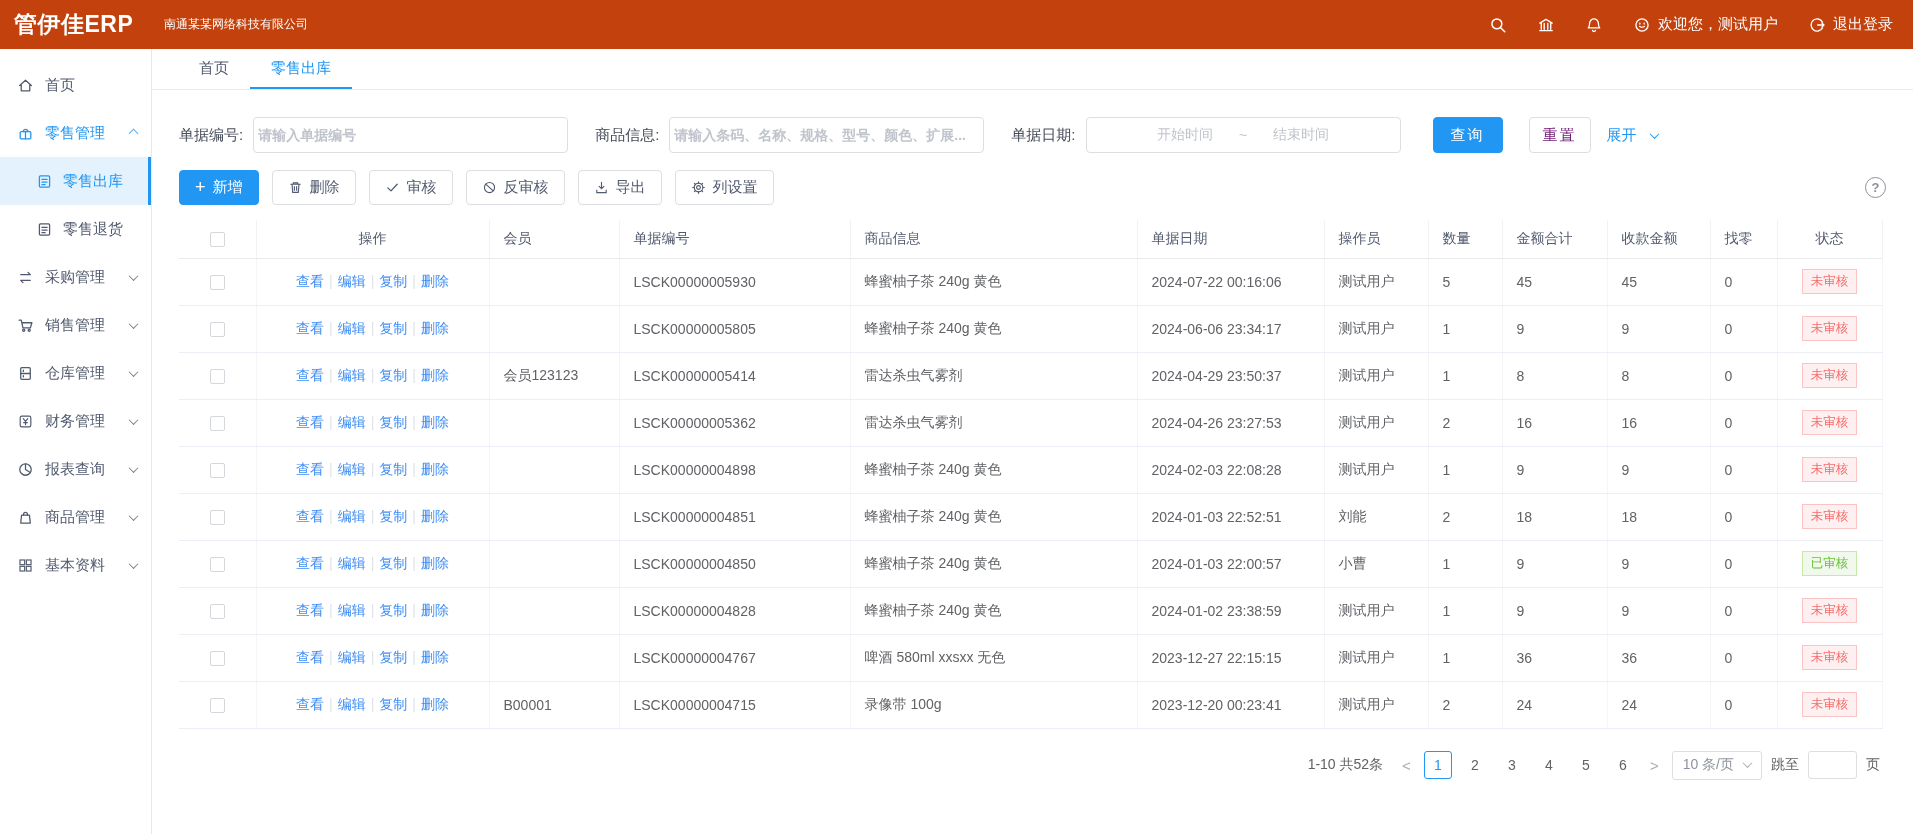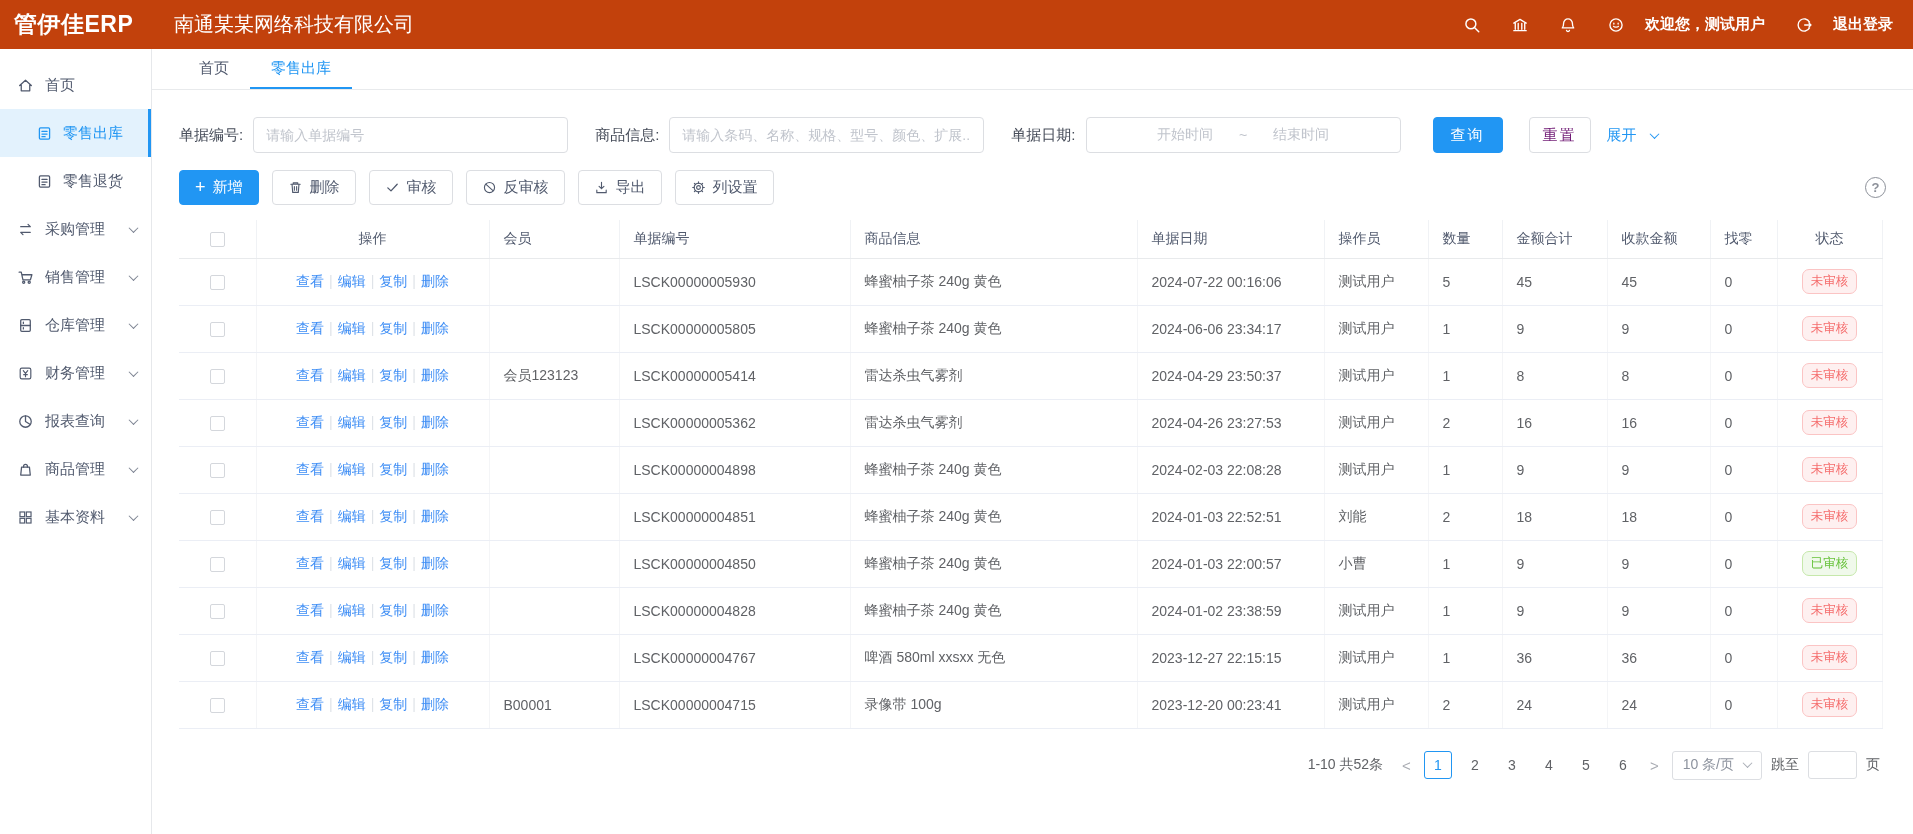--- a/index.html
+++ b/index.html
@@ -4,25 +4,25 @@
 <style>
   * { box-sizing: border-box; margin: 0; padding: 0; }
   body {
     width: 1913px; height: 834px; overflow: hidden;
     font-family: "Liberation Sans", "DejaVu Sans", sans-serif;
     background: #fff; color: #515a6e;
   }
   
   .header { height: 49px; background: #c2410c; display: flex; align-items: center; color: #fff; }
   .logo { width: 152px; flex-shrink: 0; padding-left: 14px; font-size: 23px; font-weight: bold; letter-spacing: .5px; }
-  .company { font-size: 20px; margin-left: 22px; }
+  .company { font-size: 12px; margin-left: 12px; }
   .header-right { margin-left: auto; display: flex; align-items: center; gap: 30px; padding-right: 20px; font-size: 15px; }
   .hicon { display: flex; align-items: center; cursor: pointer; }
   .hicon svg { width: 18px; height: 18px; display: block; }
-  .hgroup { display: flex; align-items: center; gap: 20px; cursor: pointer; font-weight: bold; }
+  .hgroup { display: flex; align-items: center; gap: 7px; cursor: pointer; }
   
   .page-body { display: flex; height: 785px; }
   .sidebar { width: 152px; flex-shrink: 0; border-right: 1px solid #e6e8eb; padding-top: 12px; }
   .side-item { height: 48px; display: flex; align-items: center; padding: 0 14px 0 17px; font-size: 15px; color: #515a6e; cursor: pointer; }
   .side-item .slabel { margin-left: 11px; }
   .side-item.primary { color: #2196f3; }
   .side-sub { height: 48px; display: flex; align-items: center; padding-left: 36px; font-size: 15px; color: #515a6e; cursor: pointer; }
   .side-sub .slabel { margin-left: 10px; }
   .side-sub.active { background: #e3f2fd; color: #2196f3; border-right: 3px solid #2196f3; }
   .sicon { display: flex; } .sicon svg { width: 17px; height: 17px; display: block; }
@@ -30,21 +30,21 @@
   .sarrow.down { transform: rotate(45deg) translate(-1px,-1px); }
   .sarrow.up { transform: rotate(-135deg); }
   .main { flex: 1; min-width: 0; display: flex; flex-direction: column; }
   
   .tabbar { height: 41px; border-bottom: 1px solid #e8eaec; display: flex; align-items: stretch; padding-left: 26px; }
   .tab { padding: 0 21px; display: flex; align-items: center; font-size: 15px; color: #515a6e; cursor: pointer; border-bottom: 2px solid transparent; }
   .tab.active { color: #2196f3; border-bottom-color: #2196f3; }
   
   .filters { display: flex; align-items: center; margin: 27px 0 0 27px; font-size: 15px; color: #464c59; }
   .flabel { margin-right: 10px; white-space: nowrap; }
-  .finput { height: 36px; border: 1px solid #dcdee2; border-radius: 4px; font-size: 14px; color: #515a6e; padding: 0 12px; outline: none; font-family: inherit; }
+  .finput { height: 36px; border: 1px solid #dcdee2; border-radius: 4px; font-size: 14px; color: #515a6e; padding: 0 4px; outline: none; font-family: inherit; font-weight: bold; }
   .finput::placeholder { color: #c0c4cc; }
   .w315 { width: 315px; }
   .daterange { width: 315px; height: 36px; border: 1px solid #dcdee2; border-radius: 4px; display: flex; align-items: center; justify-content: center; gap: 26px; color: #c0c4cc; font-size: 14px; cursor: text; }
   .gap26 { margin-right: 27px; }
   .btn { height: 36px; border-radius: 4px; font-size: 15px; display: inline-flex; align-items: center; justify-content: center; cursor: pointer; font-family: inherit; }
   .btn-primary { background: #2196f3; color: #fff; border: 1px solid #2196f3; padding: 0 17px; letter-spacing: 2px; }
   .btn-default { background: #fff; color: #701a75; border: 1px solid #dcdee2; padding: 0 13px; letter-spacing: 2px; }
   .expand-link { color: #2196f3; display: inline-flex; align-items: center; gap: 14px; margin-left: 16px; font-size: 15px; cursor: pointer; }
   .expand-link .sarrow { margin: 0; opacity: 1; }
   
@@ -56,21 +56,21 @@
   .help-circle { margin-left: auto; width: 21px; height: 21px; border: 1.5px solid #8c9099; border-radius: 50%; color: #8c9099; font-size: 13px; font-weight: bold; display: flex; align-items: center; justify-content: center; cursor: pointer; }
   
   .table-wrap { margin: 15px 0 0 27px; }
   table { border-collapse: collapse; table-layout: fixed; width: 1703px; font-size: 14px; color: #606266; }
   th { height: 38px; font-weight: 500; color: #515a6e; text-align: left; padding-left: 14px; border-bottom: 1px solid #e8eaec; border-right: 1px solid #f0f2f5; background: #fff; }
   td { height: 47px; padding-left: 14px; border-bottom: 1px solid #ebeef5; border-right: 1px solid #f4f5f7; background: #fff; overflow: hidden; white-space: nowrap; }
   th.c, td.c { text-align: center; padding-left: 0; }
   .cb { display: inline-block; width: 15px; height: 15px; border: 1px solid #d4d7dc; border-radius: 2px; background: #fff; vertical-align: middle; cursor: pointer; }
   .lnk { color: #3d8df5; cursor: pointer; text-decoration: none; }
   .sep { color: #dfe3e8; margin: 0 5px; }
-  .badge { display: inline-block; padding: 3px 8px; border-radius: 7px; font-size: 12.5px; line-height: 1.3; }
+  .badge { display: inline-block; padding: 3px 8px; border-radius: 0; font-size: 12.5px; line-height: 1.3; }
   .badge.red { color: #f56c6c; background: #fef0f0; border: 1px solid #fbc4c4; }
   .badge.green { color: #67c23a; background: #f0f9eb; border: 1px solid #c6e8ab; }
   
   .pagination { display: flex; align-items: center; justify-content: flex-end; gap: 9px; margin: 22px 33px 0 0; font-size: 14px; color: #606266; }
   .pg-summary { margin-right: 6px; }
   .pg-arrow { color: #a8abb2; font-size: 15px; padding: 0 4px; cursor: pointer; }
   .pages { display: flex; align-items: center; gap: 9px; }
   .page-btn { min-width: 28px; height: 28px; line-height: 26px; text-align: center; border-radius: 3px; cursor: pointer; border: 1px solid transparent; }
   .page-btn.current { border-color: #2196f3; color: #2196f3; }
   .page-size { height: 29px; border: 1px solid #dcdee2; border-radius: 3px; display: inline-flex; align-items: center; gap: 10px; padding: 0 10px; color: #8d939e; cursor: pointer; }
@@ -125,20 +125,30 @@
 <div class="page-body">
 
   <div class="sidebar">
       <div class="side-item">
         <span class="sicon">
           <svg viewBox="0 0 16 16" fill="none" stroke="currentColor" stroke-width="1.2" stroke-linecap="round" stroke-linejoin="round">
             <path d="M2.5 8 8 3l5.5 5M4 7.2V13h8V7.2"></path>
           </svg>
         </span>
         <span class="slabel">首页</span>
+      </div>
+      <div class="side-item primary">
+        <span class="sicon">
+          <svg viewBox="0 0 16 16" fill="none" stroke="currentColor" stroke-width="1.2" stroke-linecap="round" stroke-linejoin="round">
+            <rect x="3" y="6.2" width="10" height="6.8" rx="1"></rect>
+            <path d="M5.8 6.2C5.8 3.4 10.2 3.4 10.2 6.2M8 6.2v6.8"></path>
+          </svg>
+        </span>
+        <span class="slabel">零售管理</span>
+        <span class="sarrow up"></span>
       </div>
       <div class="side-sub active">
         <span class="sicon">
           <svg viewBox="0 0 16 16" fill="none" stroke="currentColor" stroke-width="1.2" stroke-linecap="round">
             <rect x="3.2" y="2.8" width="9.6" height="10.4" rx="1"></rect>
             <path d="M5.6 6h4.8M5.6 8.5h4.8M5.6 11h3"></path>
           </svg>
         </span>
         <span class="slabel">零售出库</span>
       </div>

